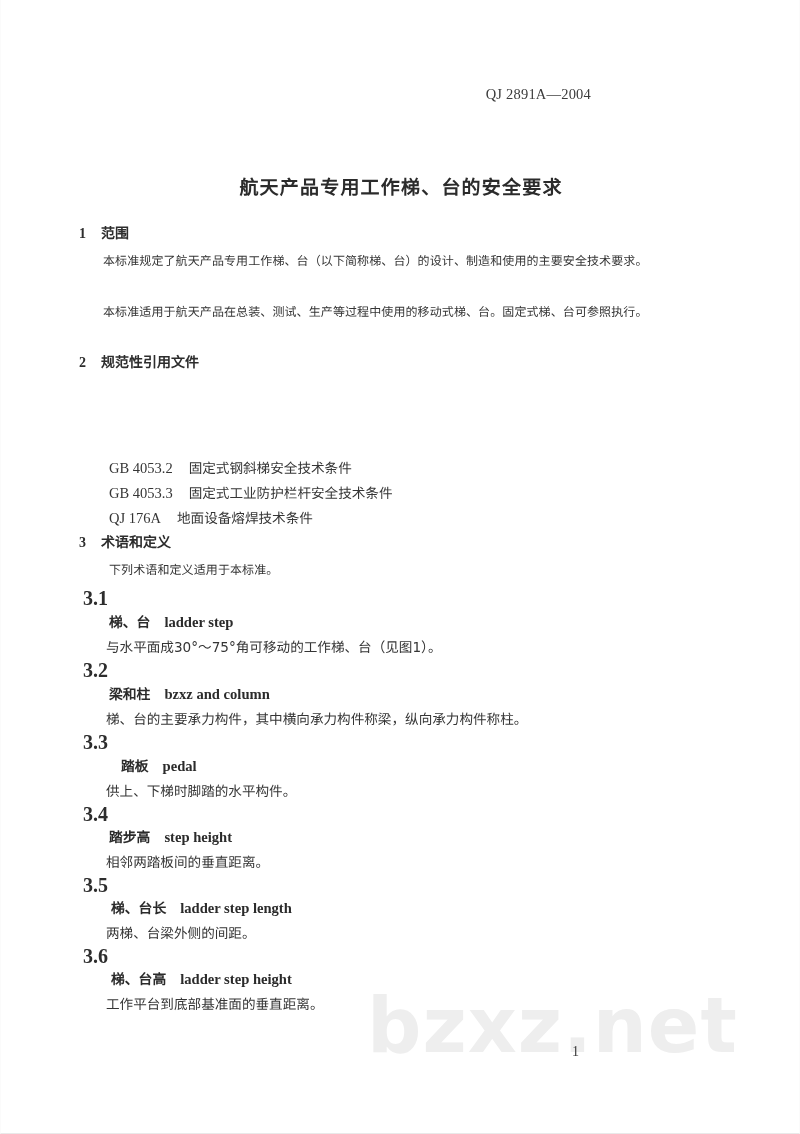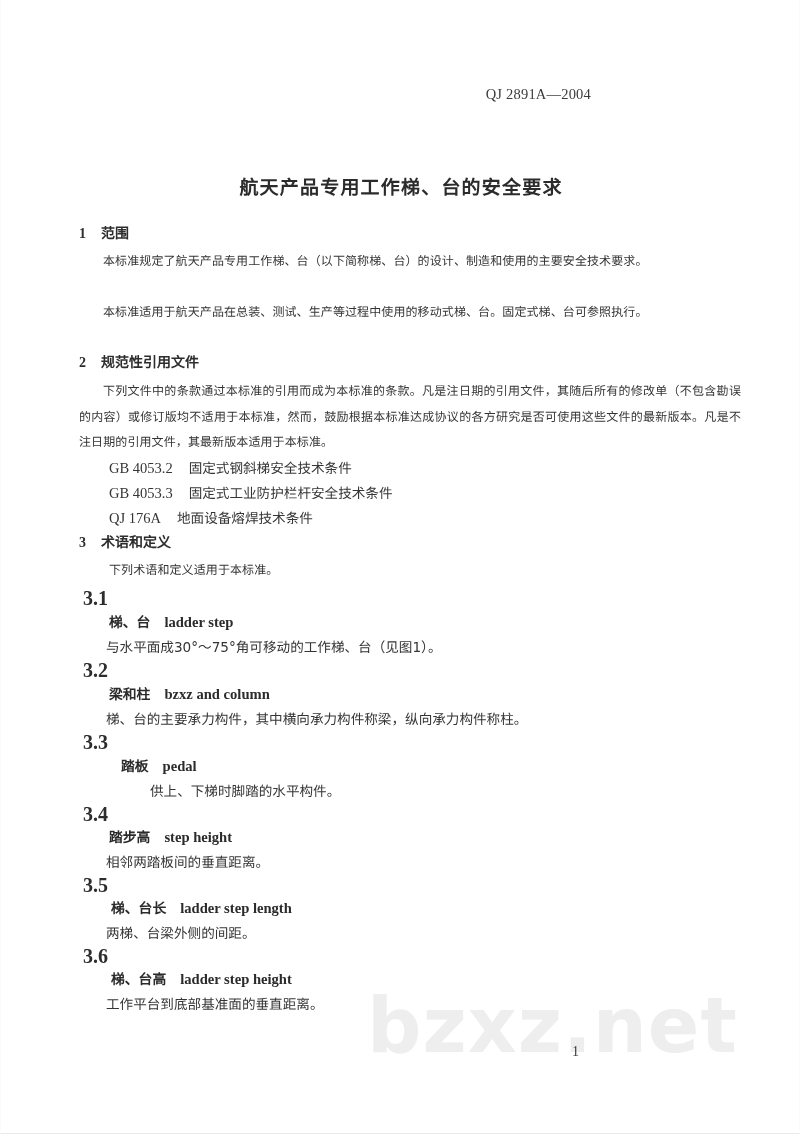--- a/index.html
+++ b/index.html
@@ -180,21 +180,20 @@
     </div>
 
     <div class="block para indent" style="left:78px; top:245px; width:662px;">本标准规定了航天产品专用工作梯、台（以下简称梯、台）的设计、制造和使用的主要安全技术要求。</div>
 
     <div class="block para indent" style="left:78px; top:296px; width:662px;">本标准适用于航天产品在总装、测试、生产等过程中使用的移动式梯、台。固定式梯、台可参照执行。</div>
 
     <div class="block sec-head" style="left:78px; top:347px;">
       <span class="num">2</span><span>规范性引用文件</span>
     </div>
 
-    <div class="block para indent" style="left:78px; top:375px; width:662px;">下列文件中的条款通过本标准的引用而成为本标准的条款。凡是注日期的引用文件，其随后所有的修改单（不包含勘误的内容）或修订版均不适用于本标准，然而，鼓励根据本标准达成协议的各方研究是否可使用这些文件的最新版本。凡是不注日期的引用文件，其最新版本适用于本标准。</div>
 
     <div class="block ref-line" style="left:108px; top:452px;">
       <span class="code">GB 4053.2</span><span class="gap"></span><span>固定式钢斜梯安全技术条件</span>
     </div>
     <div class="block ref-line" style="left:108px; top:477px;">
       <span class="code">GB 4053.3</span><span class="gap"></span><span>固定式工业防护栏杆安全技术条件</span>
     </div>
     <div class="block ref-line" style="left:108px; top:502px;">
       <span class="code">QJ 176A</span><span class="gap"></span><span>地面设备熔焊技术条件</span>
     </div>
@@ -214,21 +213,21 @@
     <div class="block term-num" style="left:82px; top:655px;">3.2</div>
     <div class="block term-name" style="left:108px; top:679px;">
       <span>梁和柱</span><span class="en">bzxz and column</span>
     </div>
     <div class="block term-def" style="left:105px; top:703px;">梯、台的主要承力构件，其中横向承力构件称梁，纵向承力构件称柱。</div>
 
     <div class="block term-num" style="left:82px; top:727px;">3.3</div>
     <div class="block term-name" style="left:108px; top:751px;padding-left:12px;">
       <span>踏板</span><span class="en">pedal</span>
     </div>
-    <div class="block term-def" style="left:105px; top:775px;margin-left:44px;">供上、下梯时脚踏的水平构件。</div>
+    <div class="block term-def" style="left:105px; top:775px;">供上、下梯时脚踏的水平构件。</div>
 
     <div class="block term-num" style="left:82px; top:799px;">3.4</div>
     <div class="block term-name" style="left:108px; top:822px;">
       <span>踏步高</span><span class="en">step height</span>
     </div>
     <div class="block term-def" style="left:105px; top:846px;">相邻两踏板间的垂直距离。</div>
 
     <div class="block term-num" style="left:82px; top:870px;">3.5</div>
     <div class="block term-name" style="left:110px; top:893px;">
       <span>梯、台长</span><span class="en">ladder step length</span>

